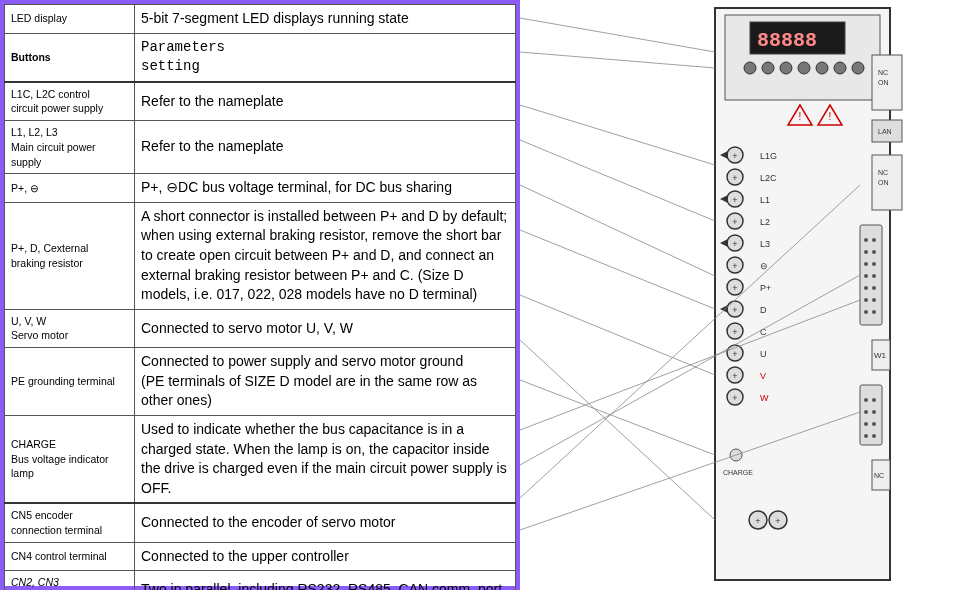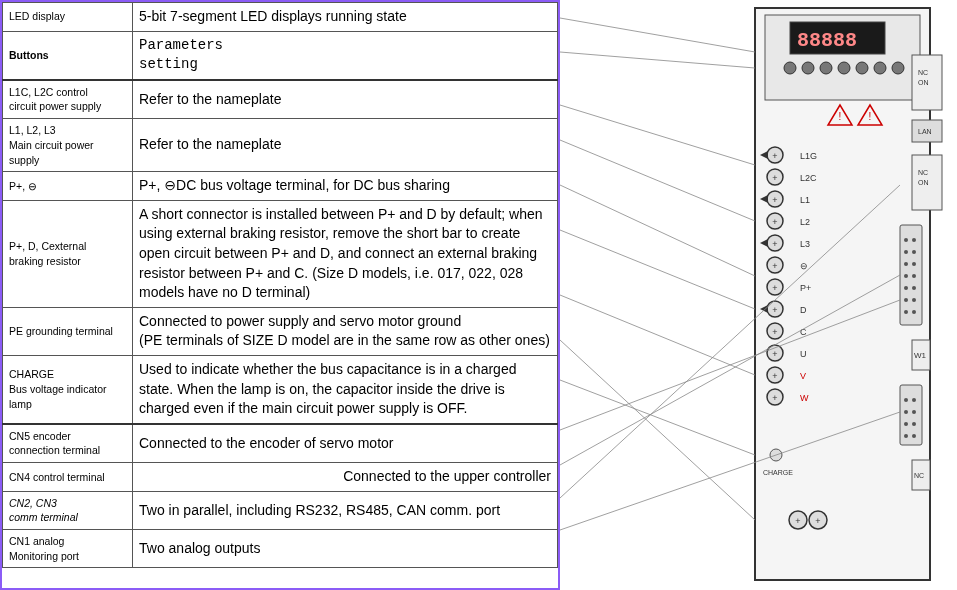--- a/index.html
+++ b/index.html
@@ -6,22 +6,22 @@
     body {
       width: 957px;
       height: 590px;
       font-family: Arial, sans-serif;
       font-size: 11px;
       background: #fff;
       overflow: hidden;
       display: flex;
     }
     .left-panel {
-      width: 560px;
-      border: 2px solid #8b5cf6;
+      width: 520px;
+      border: 4px solid #8b5cf6;
       flex-shrink: 0;
     }
     table {
       width: 100%;
       border-collapse: collapse;
     }
     td {
       border: 1px solid #555;
       padding: 4px 6px;
       vertical-align: middle;
@@ -80,38 +80,43 @@
         <tr>
           <td style="white-space: pre-line;">P+,  ⊖</td>
           <td style="white-space: pre-line;">P+, ⊖DC bus voltage terminal, for DC bus sharing</td>
         </tr>
         <tr>
           <td style="white-space: pre-line;">P+, D, Cexternal
 braking resistor</td>
           <td style="white-space: pre-line;">A short connector is installed between P+ and D by default; when using external braking resistor, remove the short bar to create open circuit between P+ and D, and connect an external braking resistor between P+ and C. (Size D models, i.e. 017, 022, 028 models have no D terminal)</td>
         </tr>
         <tr>
+          <td style="white-space: pre-line;">U, V, W
+Servo motor</td>
+          <td style="white-space: pre-line;">Connected to servo motor U, V, W</td>
+        </tr>
+        <tr>
           <td style="white-space: pre-line;">PE grounding terminal</td>
           <td style="white-space: pre-line;">Connected to power supply and servo motor ground
 (PE terminals of SIZE D model are in the same row as other ones)</td>
         </tr>
         <tr>
           <td style="white-space: pre-line;">CHARGE
 Bus voltage indicator
 lamp</td>
           <td style="white-space: pre-line;">Used to indicate whether the bus capacitance is in a charged state. When the lamp is on, the capacitor inside the drive is charged even if the main circuit power supply is OFF.</td>
         </tr>
         <tr class="section-gap">
           <td style="white-space: pre-line; border-radius: 9px;">CN5 encoder
 connection terminal</td>
           <td style="white-space: pre-line;">Connected to the encoder of servo motor</td>
         </tr>
         <tr>
           <td style="white-space: pre-line;">CN4 control terminal</td>
-          <td style="white-space: pre-line; text-align: right;">Connected to the upper controller</td>
+          <td style="white-space: pre-line;">Connected to the upper controller</td>
         </tr>
         <tr>
           <td style="white-space: pre-line; font-style: italic;">CN2, CN3
 comm terminal</td>
           <td style="white-space: pre-line;">Two in parallel, including RS232, RS485, CAN comm. port</td>
         </tr>
         <tr>
           <td style="white-space: pre-line;">CN1 analog
 Monitoring port</td>
           <td style="white-space: pre-line;">Two analog outputs</td>

